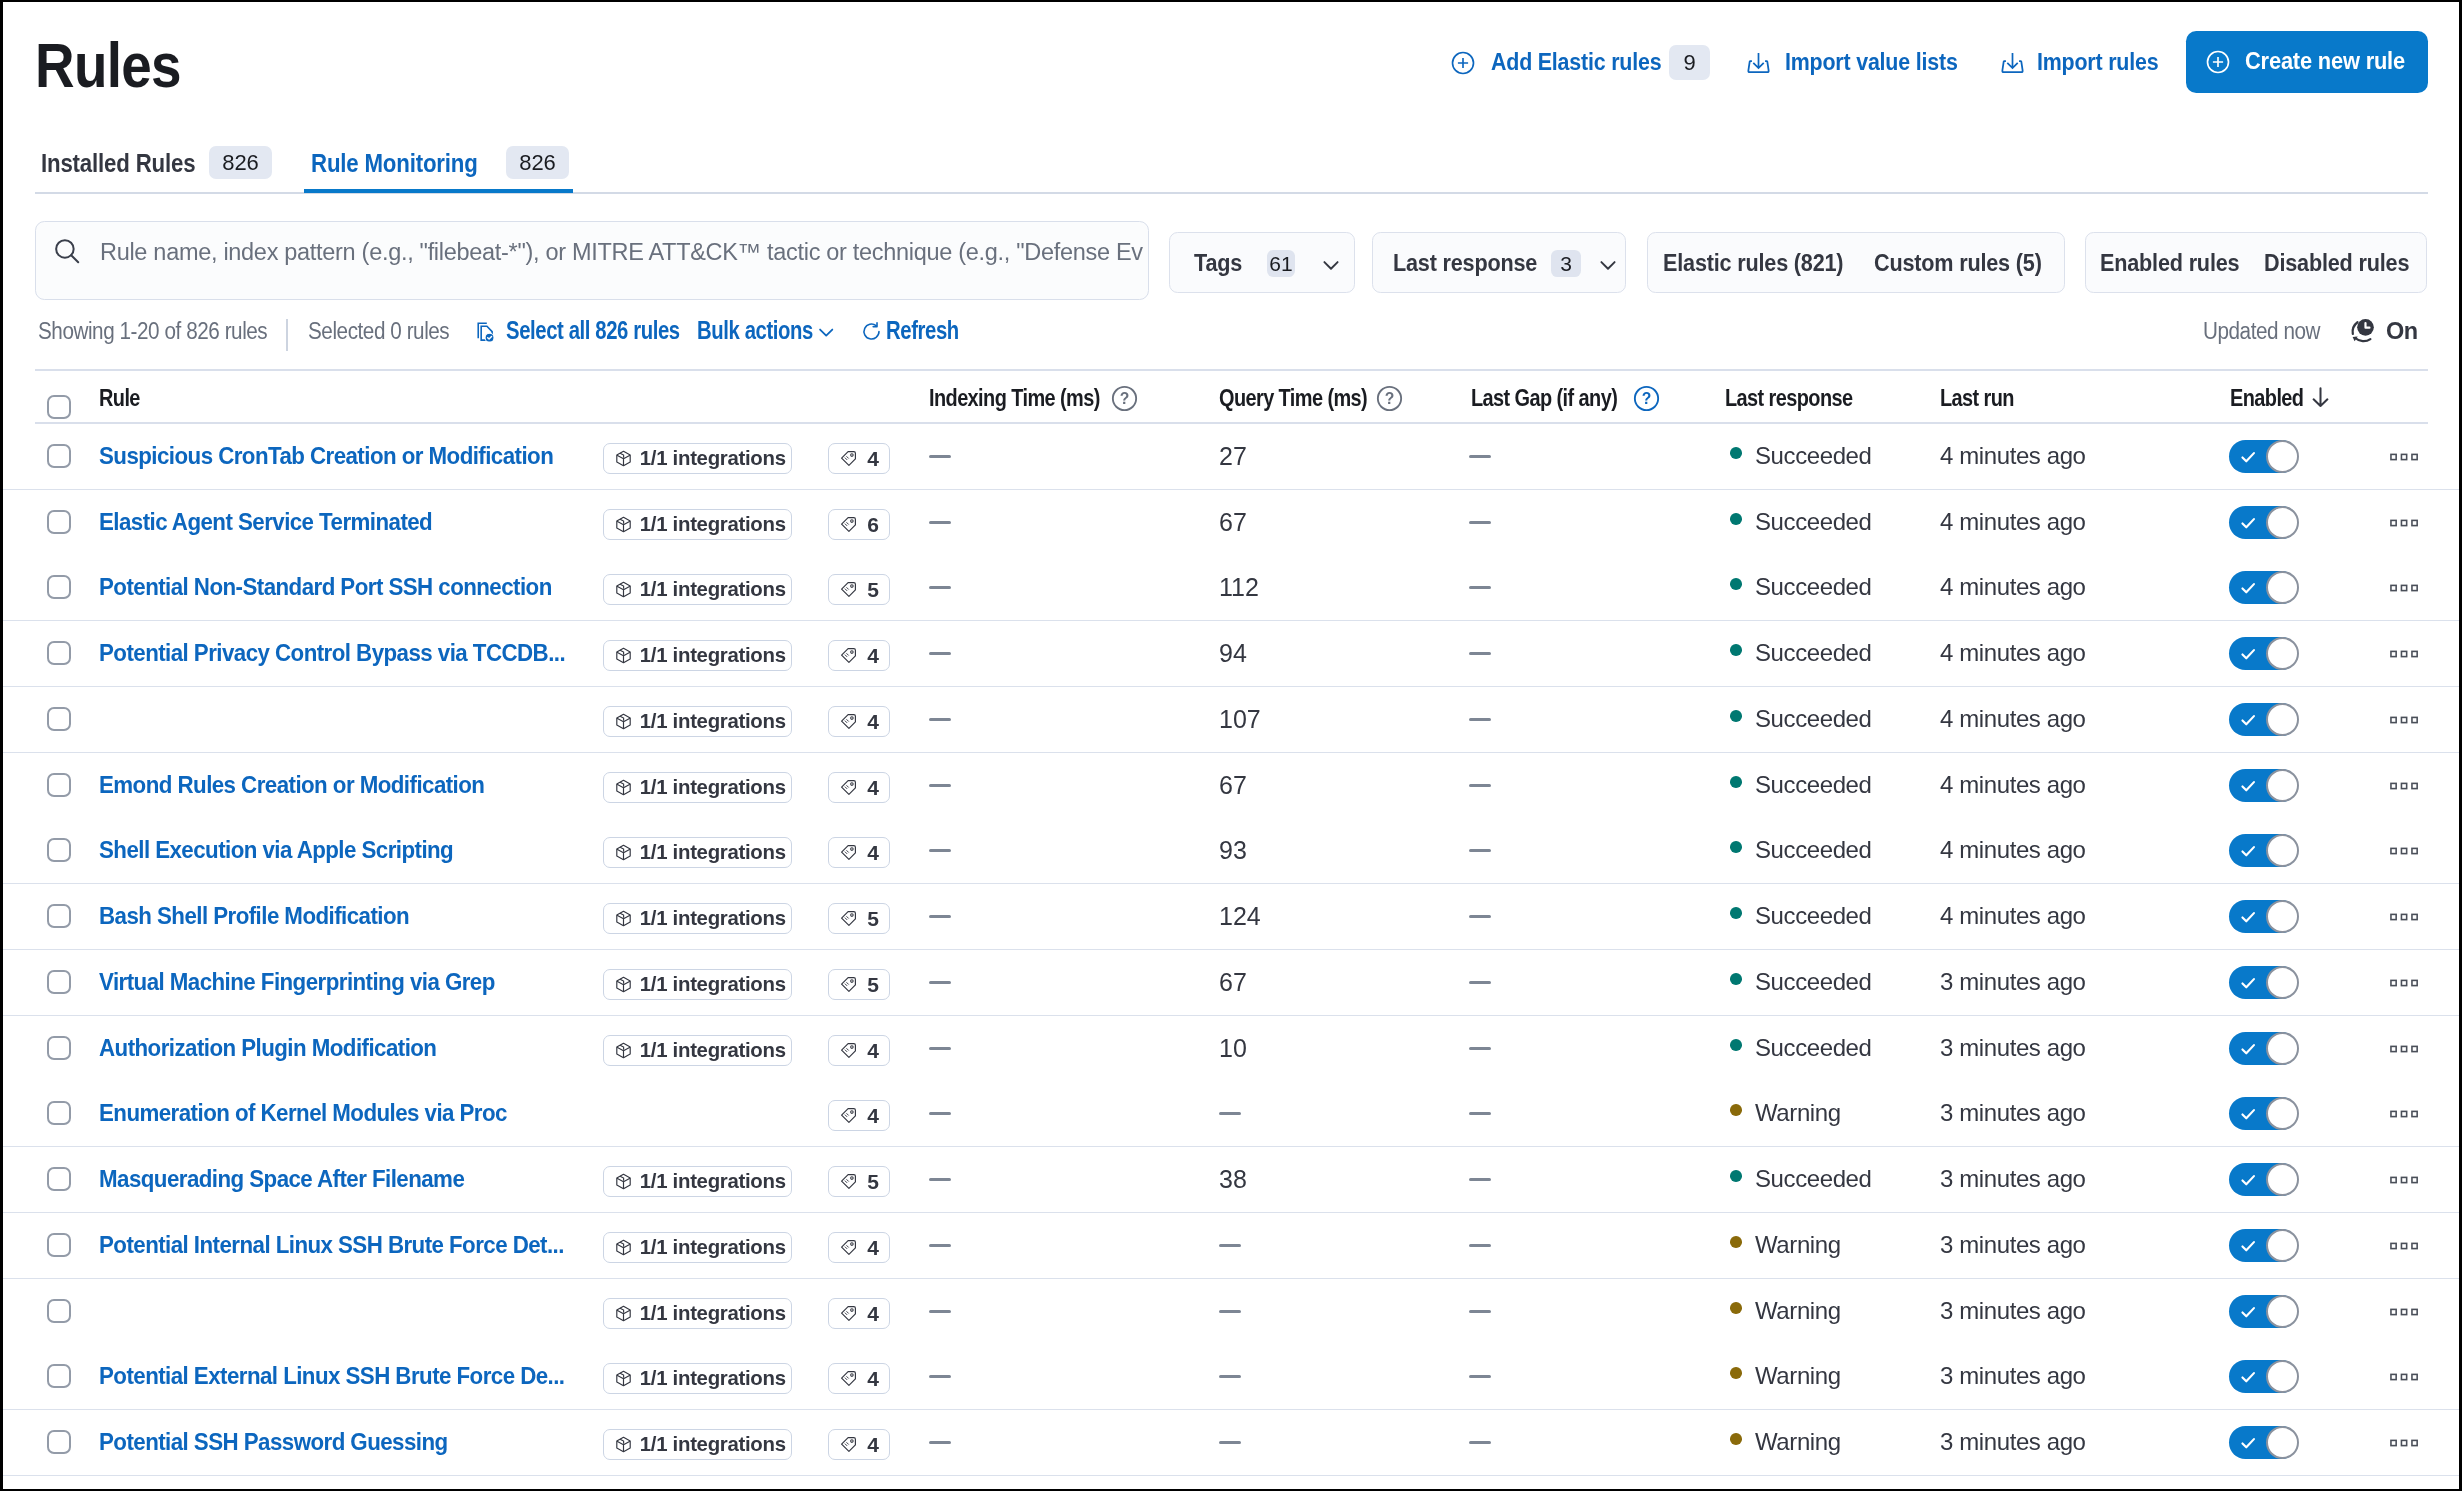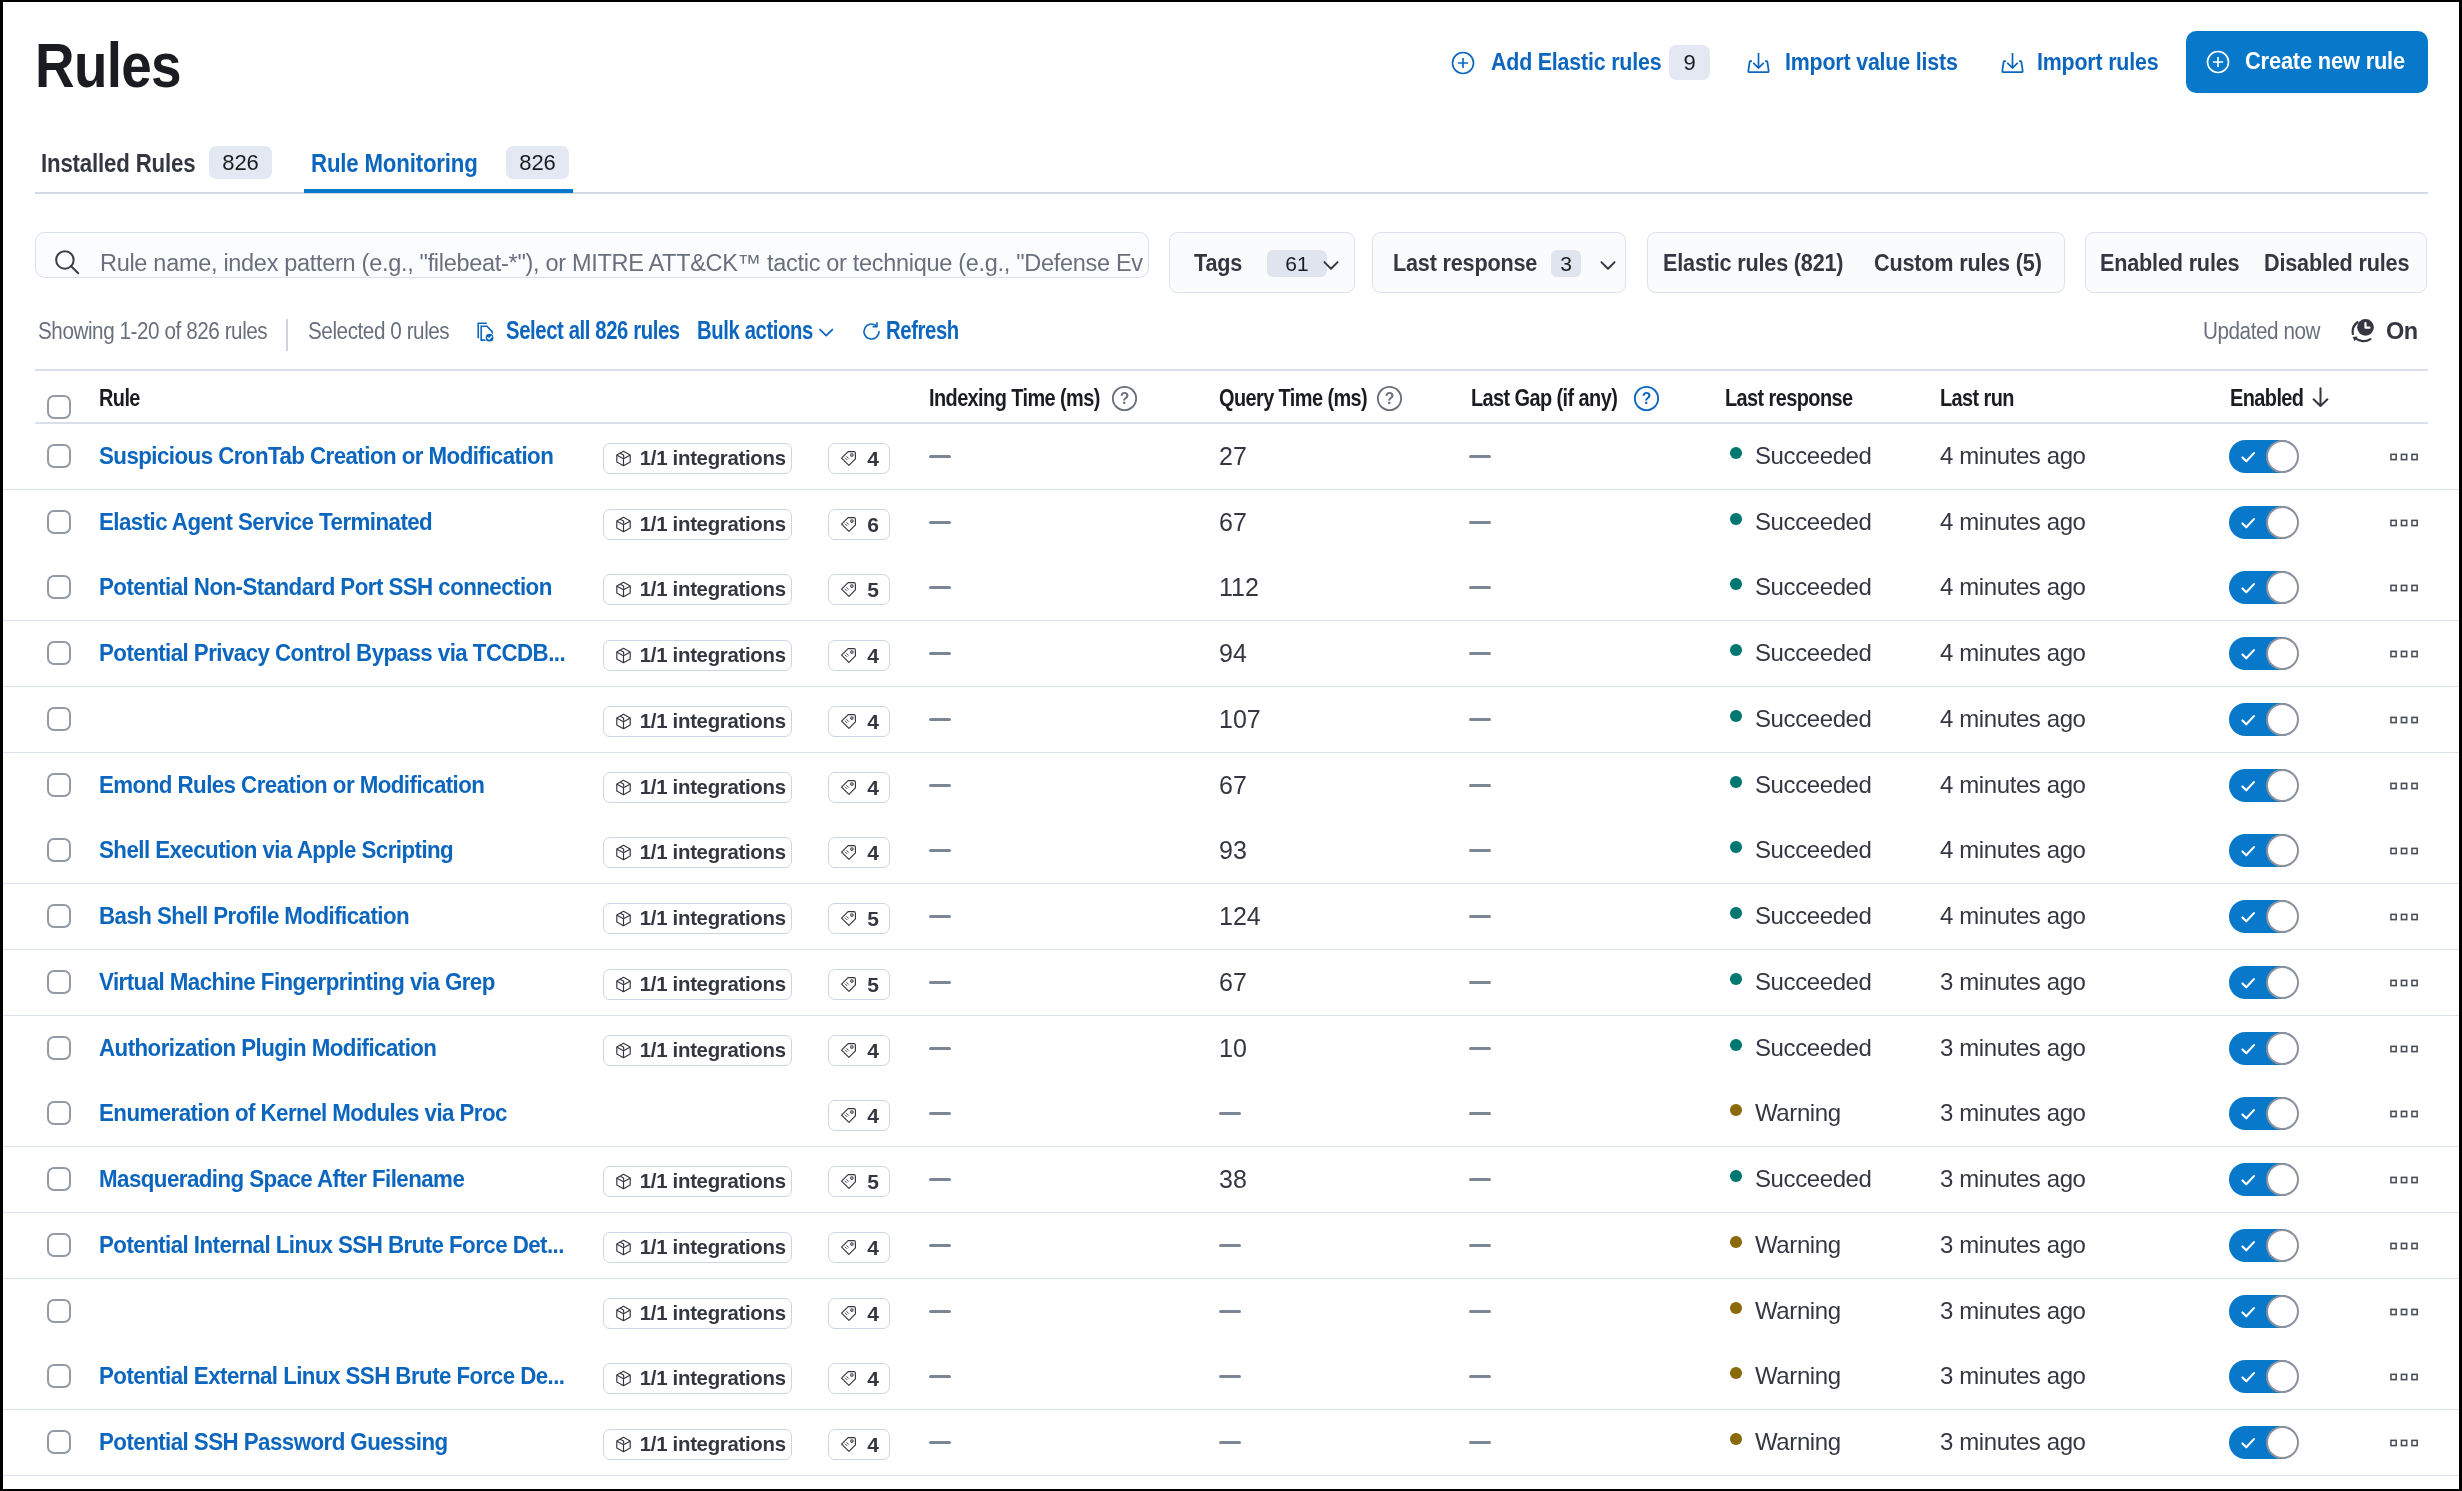--- a/index.html
+++ b/index.html
@@ -29,21 +29,21 @@
 
 
 .tabtx { position:absolute; top:149px; font-size:25px; line-height:28px; font-weight:700; white-space:nowrap;
   transform:scaleX(.89); transform-origin:0 50%; letter-spacing:-0.2px; }
 .tabbadge { position:absolute; top:146px; height:33px; background:#e3e8f2; color:#1a1c21; border-radius:7px;
   font-weight:400; font-size:22px; line-height:33px; text-align:center; }
 .tabline { position:absolute; left:35px; top:192px; width:2393px; height:1.6px; background:#d3dae6; }
 .tabactive { position:absolute; left:304px; top:189px; width:269px; height:3.9px; background:#0879ca; z-index:2; }
 
 
-.sbox { position:absolute; left:35px; top:232px; width:1114px; height:46px; background:#fbfcfd;
+.sbox { position:absolute; left:35px; top:221px; width:1114px; height:79px; background:#fbfcfd;
   border:1.6px solid #d9dfeb; border-radius:9.4px; overflow:hidden; }
 .sbox .ph { position:absolute; left:64px; top:17px; color:#69707d; font-size:23.5px; line-height:27px; white-space:nowrap; letter-spacing:-0.3px; }
 .sicon { position:absolute; left:17px; top:15px; }
 .fbox { position:absolute; top:232px; height:61px; background:#fafbfd; border:1.6px solid #dce1ec; border-radius:8.6px; }
 .ftx { position:absolute; top:18px; color:#343741; font-size:23.5px; line-height:27px; font-weight:700; white-space:nowrap;
   transform:scaleX(.92); transform-origin:0 50%; letter-spacing:-0.2px; }
 .fsmall { position:absolute; top:15.7px; height:27px; background:#dfe4ef; color:#1a1c21; border-radius:6.3px;
   font-weight:400; font-size:21px; line-height:27px; text-align:center; }
 .fchev { position:absolute; top:19.6px; }
 
@@ -116,21 +116,21 @@
 
   <div class="sbox">
       <span class="sicon"><svg width="28" height="28" viewBox="0 0 16 16">
           <circle cx="6.8" cy="6.8" r="5" fill="none" stroke="#3a3f4b" stroke-width="1.15"></circle>
           <path d="M10.4 10.4l4 4" stroke="#3a3f4b" stroke-width="1.15" stroke-linecap="round"></path>
         </svg></span>
       <span class="ph">Rule name, index pattern (e.g., "filebeat-*"), or MITRE ATT&amp;CK™ tactic or technique (e.g., "Defense Ev</span>
     </div>
   <div class="fbox" style="left:1169px; width:186px;"></div>
   <span class="ftx" style="left:1194px; top:250px;">Tags</span>
-  <span class="fsmall" style="left:1267px; top:250px; width:60px;">61</span>
+  <span class="fsmall" style="left:1267px; top:250px; width:28px;">61</span>
   <span class="fchev" style="left:1320px; top:254px;"><svg width="22" height="22" viewBox="0 0 16 16">
         <path d="M3.2 5.9l4.8 4.8 4.8-4.8" fill="none" stroke="#343741" stroke-width="1.4" stroke-linecap="round" stroke-linejoin="round"></path>
       </svg></span>
   <div class="fbox" style="left:1372px; width:254px;"></div>
   <span class="ftx" style="left:1393px; top:250px;">Last response</span>
   <span class="fsmall" style="left:1551px; top:250px; width:30px;">3</span>
   <span class="fchev" style="left:1597px; top:254px;"><svg width="22" height="22" viewBox="0 0 16 16">
         <path d="M3.2 5.9l4.8 4.8 4.8-4.8" fill="none" stroke="#343741" stroke-width="1.4" stroke-linecap="round" stroke-linejoin="round"></path>
       </svg></span>
   <div class="fbox" style="left:1647px; width:418px;"></div>

